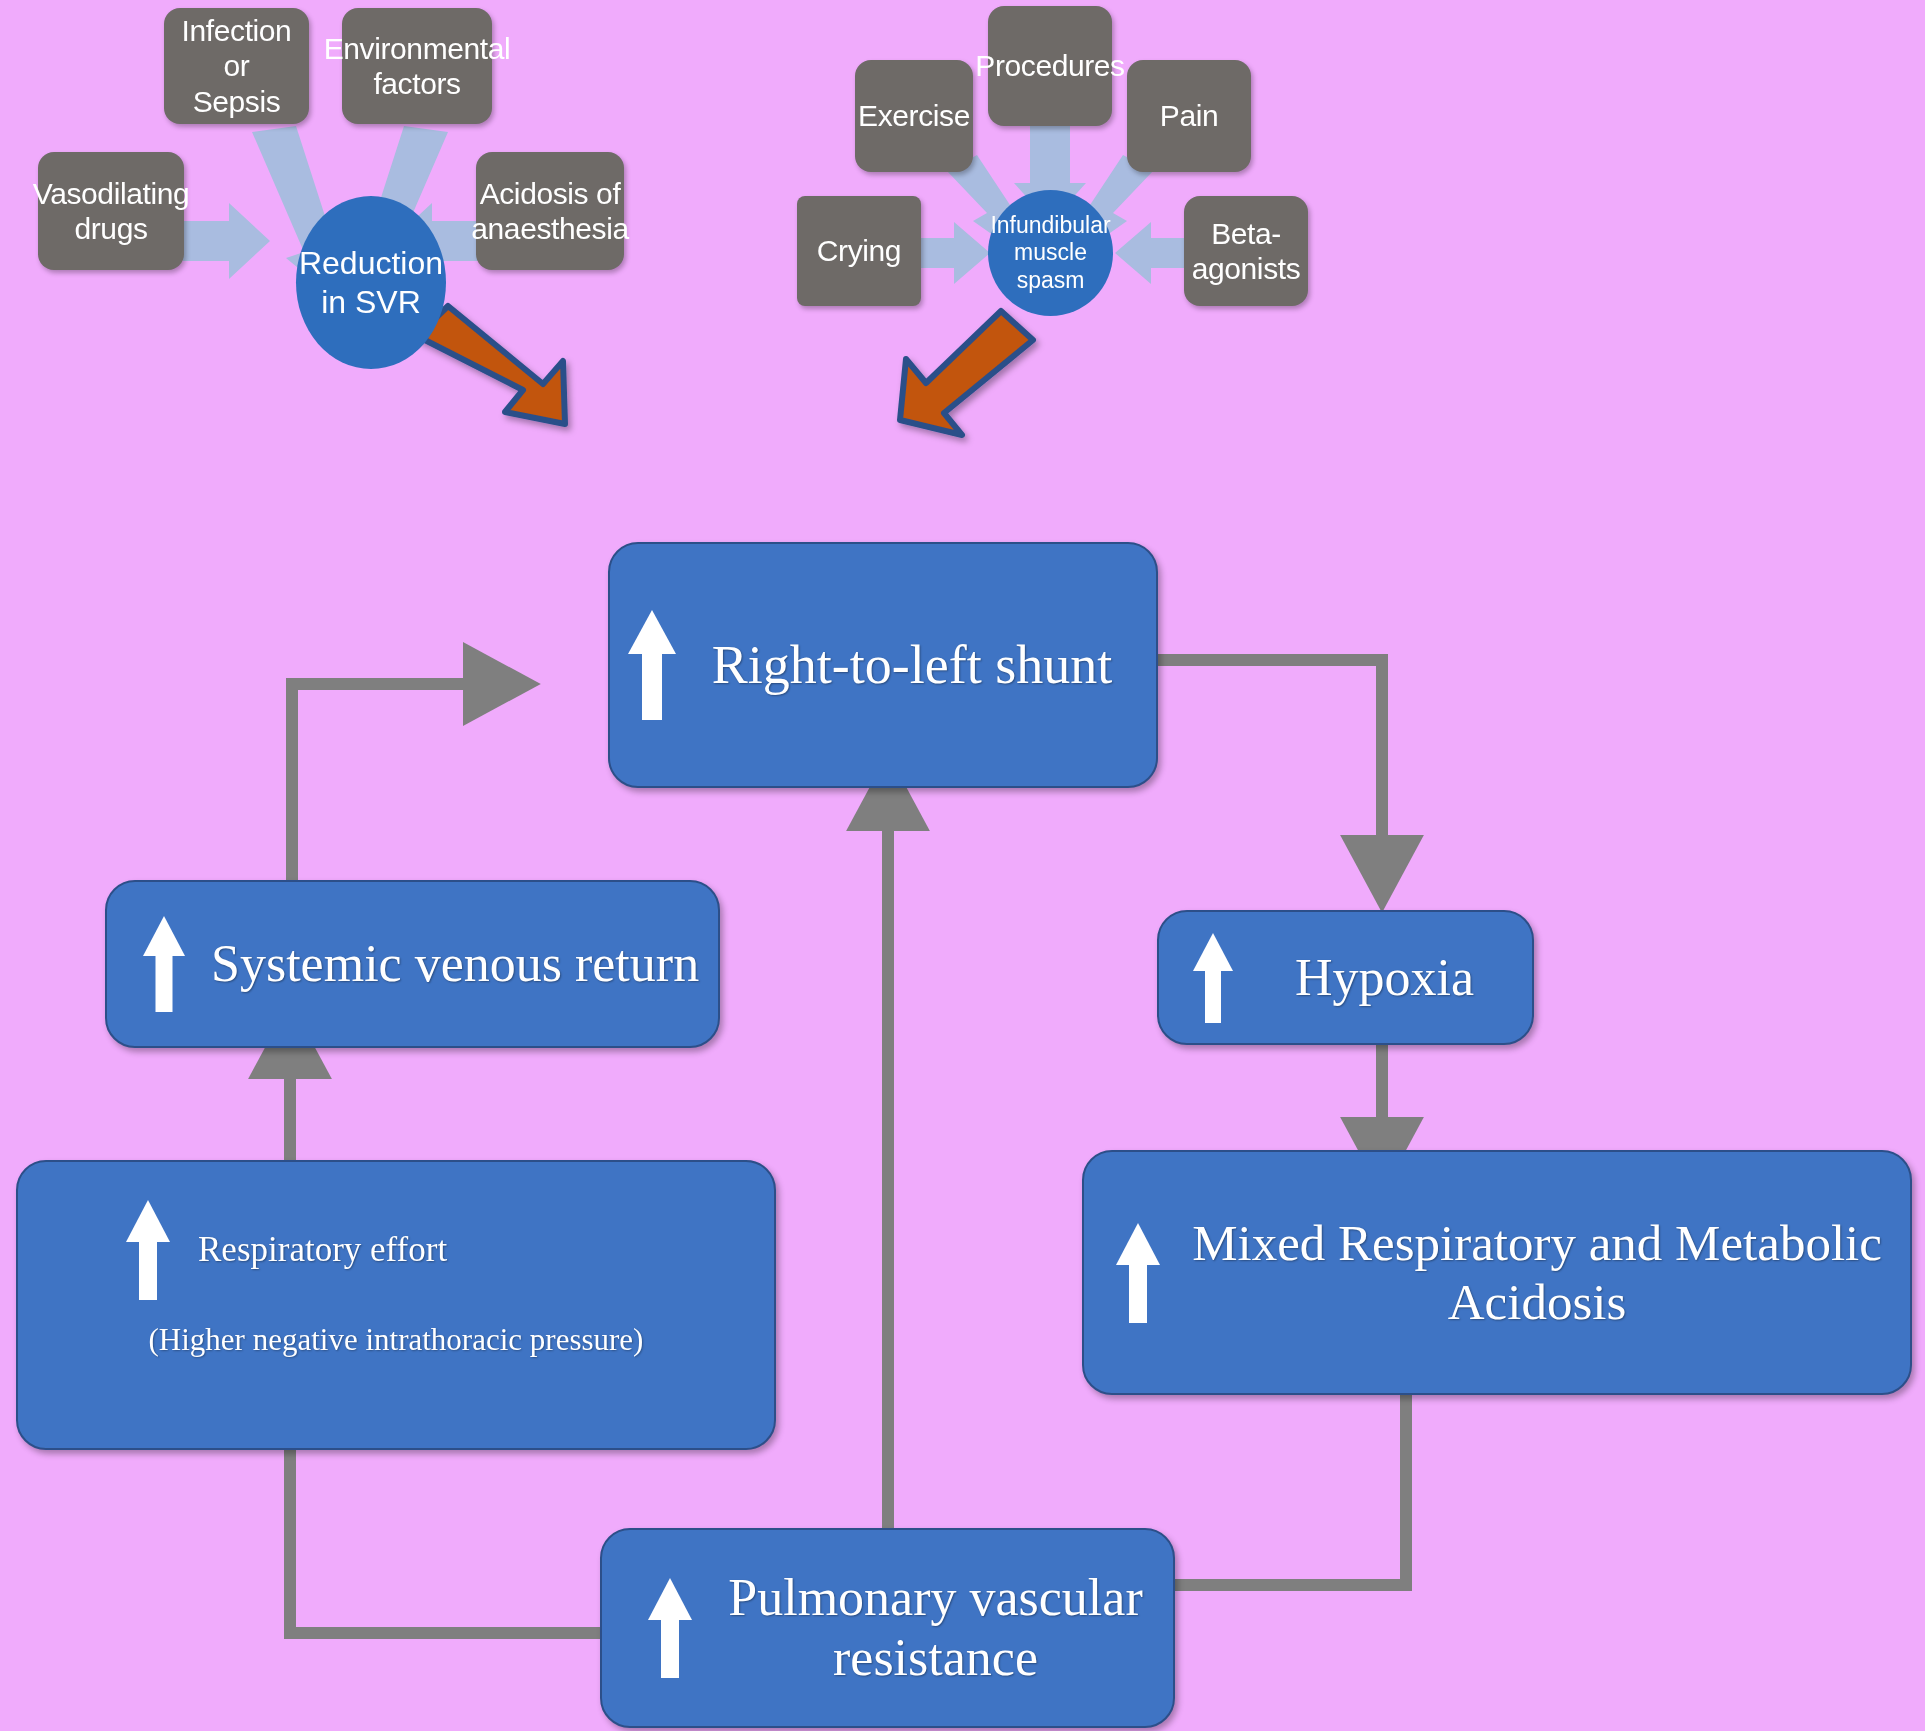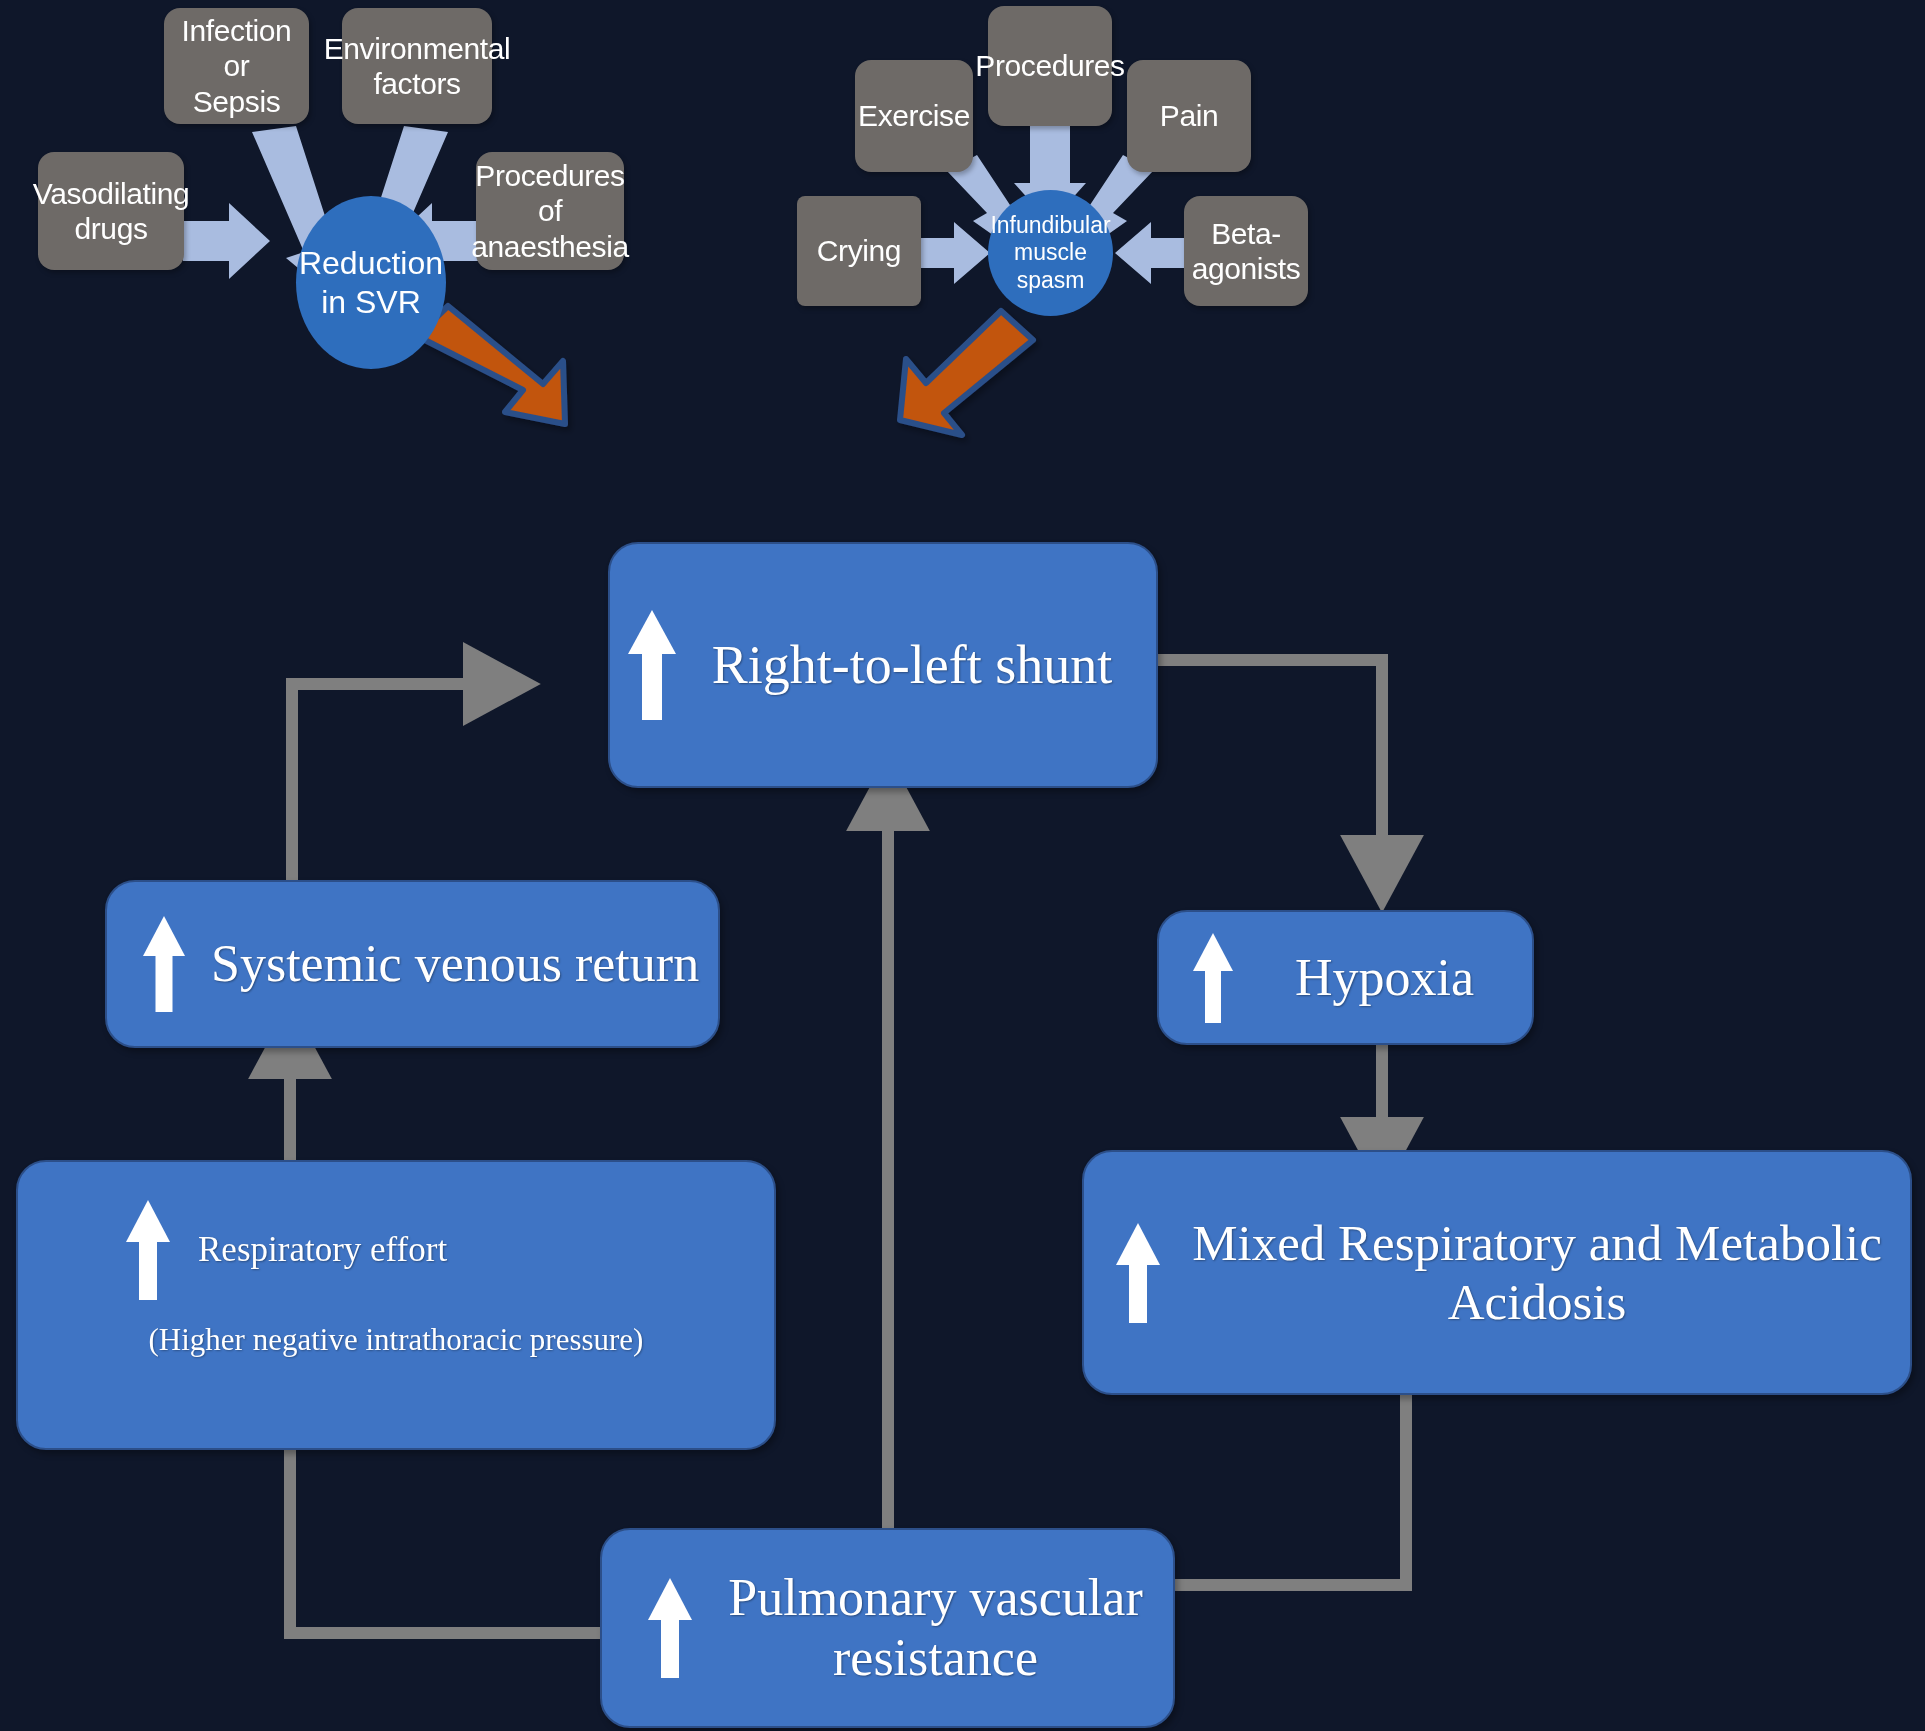--- a/index.html
+++ b/index.html
@@ -7,21 +7,21 @@
     padding: 0;
     background: #ffffff;
   }
   body {
     font-family: "Liberation Sans", sans-serif;
   }
   #stage {
     position: relative;
     width: 1925px;
     height: 1731px;
-    background: #0f172a;
+    background: #f0abfc;
     overflow: hidden;
   }
   #edges {
     position: absolute;
     left: 0;
     top: 0;
     width: 1925px;
     height: 1731px;
     pointer-events: none;
   }
@@ -205,21 +205,21 @@
 
   <div class="trigger-box" style="left:38px; top:152px; width:146px; height:118px;">
     <span>
       <span>Vasodilating</span><br>
       <span>drugs</span>
     </span>
   </div>
 
   <div class="trigger-box" style="left:476px; top:152px; width:148px; height:118px;">
     <span>
-      <span>Procedures of</span><br>
+      <span>Acidosis of</span><br>
       <span>anaesthesia</span>
     </span>
   </div>
 
   <div class="hub-ellipse big" style="left:256px; top:196px; width:150px; height:173px;margin-left:40px;">
     <span>
       <span>Reduction</span><br>
       <span>in SVR</span>
     </span>
   </div>

